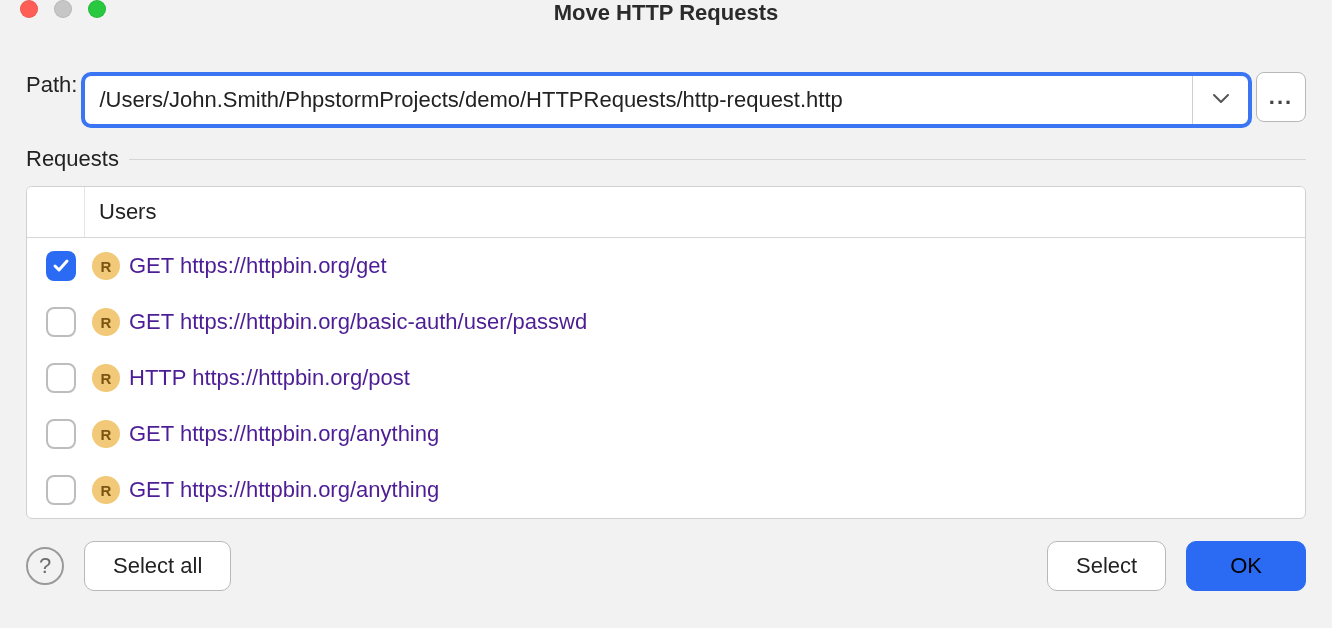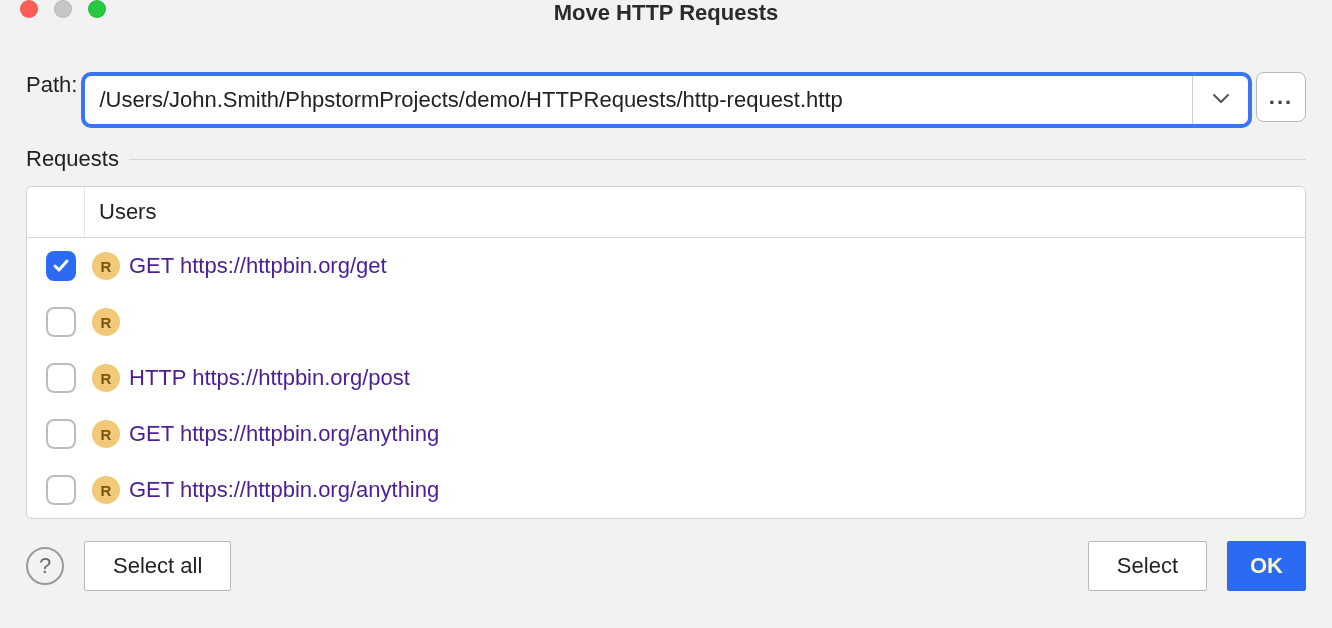--- a/index.html
+++ b/index.html
@@ -198,33 +198,33 @@
       display: flex;
       align-items: center;
       justify-content: center;
       background: transparent;
       cursor: pointer;
     }
     .btn {
       height: 50px;
       padding: 0 28px;
       border: 1px solid #b8b8b8;
-      border-radius: 2px;
+      border-radius: 10px;
       background: #fff;
       font-size: 22px;
       color: #222;
       cursor: pointer;
     }
     .spacer { flex: 1; }
     .btn.primary {
       background: #2b6bf3;
       border-color: #2b6bf3;
-      color: #fef9c3;
-      padding: 0 22px;
-      font-weight: 700;
+      color: #000000;
+      padding: 0 43px;
+      font-weight: 400;
     }
   </style>
 </head>
 <body>
 
 <div class="titlebar">
   <div class="traffic-lights">
     <div class="traffic-light tl-close"></div>
     <div class="traffic-light tl-min"></div>
     <div class="traffic-light tl-zoom"></div>
@@ -272,20 +272,21 @@
           </div>
           <div class="member-text">GET https://httpbin.org/get</div>
         </div>
         <div class="trow">
           <div class="ck-cell">
             <div class="checkbox"></div>
           </div>
           <div class="icon-cell">
             <div class="r-icon">R</div>
           </div>
+          <div class="member-text">GET https://httpbin.org/basic-auth/user/passwd</div>
         </div>
         <div class="trow">
           <div class="ck-cell">
             <div class="checkbox"></div>
           </div>
           <div class="icon-cell">
             <div class="r-icon">R</div>
           </div>
           <div class="member-text">HTTP https://httpbin.org/post</div>
         </div>

